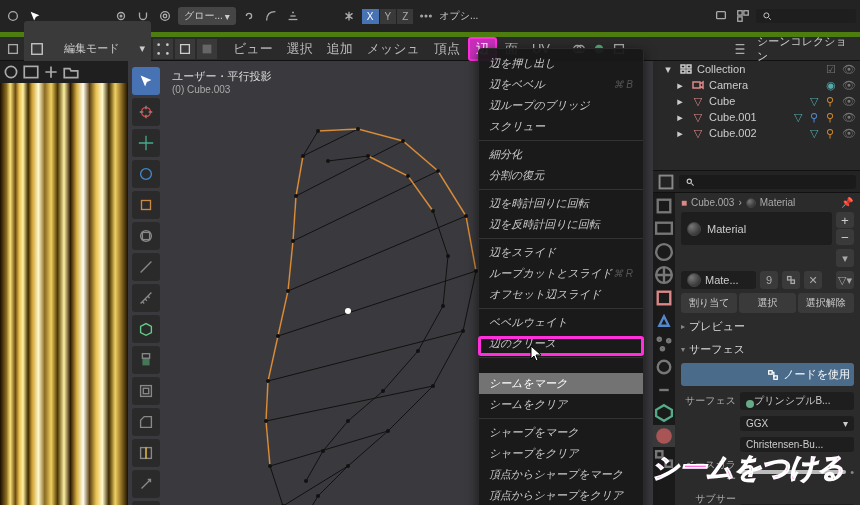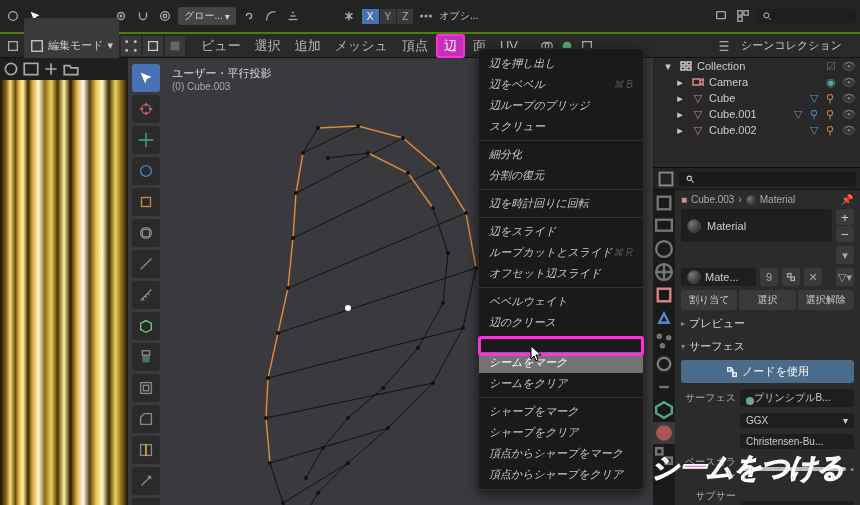--- a/index.html
+++ b/index.html
@@ -1,33 +1,33 @@
 <!DOCTYPE html>
 <html><head>
 <meta charset="utf-8">
 <style>
 * { margin: 0; padding: 0; box-sizing: border-box; font-family: sans-serif; }
 body { background: #1a1a1a; color: #ccc; font-size: 11px; width: 860px; height: 505px; overflow: hidden; position: relative; }
 .app { display: flex; flex-direction: column; height: 100%; }
 
 
-.header-bar { height: 22px; background: #232323; display: flex; align-items: center; gap: 4px; padding: 16px 4px; border-bottom: 2px solid #4d7c0f; }
+.header-bar { height: 22px; background: #232323; display: flex; align-items: center; gap: 4px; padding: 16px 4px; border-bottom: 5px solid #4d7c0f; }
 .header-spacer { flex: 1; }
 .header-icon { width: 18px; height: 18px; color: #aaa; display: flex; align-items: center; justify-content: center; cursor: pointer; }
 .header-icon svg { width: 14px; height: 14px; }
 .header-btn { background: #454545; color: #ccc; padding: 2px 6px; border-radius: 3px; cursor: pointer; display: flex; align-items: center; gap: 2px; font-size: 10px; }
 .axis-group { display: flex; gap: 1px; }
 .axis-btn { padding: 2px 5px; background: #393939; color: #aaa; cursor: pointer; font-size: 10px; }
 .axis-btn.active { background: #4772b3; color: #fff; }
 .search-hdr { background: #1e1e1e; border-radius: 3px; padding: 2px 6px; width: 100px; display: flex; align-items: center; gap: 4px; }
 .search-hdr svg { width: 10px; height: 10px; }
 
 
 .second-bar { height: 24px; background: #2a2a2a; display: flex; align-items: center; gap: 2px; padding: 0 4px; border-bottom: 1px solid #111; }
-.mode-select { background: #3a3a3a; padding: 20px 6px; border-radius: 3px; display: flex; align-items: center; gap: 4px; cursor: pointer; font-size: 11px; }
+.mode-select { background: #3a3a3a; padding: 20px 6px; border-radius: 3px; display: flex; align-items: center; gap: 20px; cursor: pointer; font-size: 11px; }
 .sel-mode-btn { width: 20px; height: 20px; background: #393939; display: flex; align-items: center; justify-content: center; cursor: pointer; }
 .sel-mode-btn svg { width: 14px; height: 14px; }
 .menu-item { padding: 3px 6px; cursor: pointer; color: #bbb; font-size: 13px; text-align: right; }
 .menu-item.hl { background: #c62fb9; border: 2px solid #ff2fdc; border-radius: 3px; color: #fff; padding: 1px 6px; }
 .outliner-title { color: #ccc; padding-left: 6px; font-size: 11px; flex: 1; }
 
 
 .main { flex: 1; display: flex; overflow: hidden; }
 
 
@@ -93,21 +93,21 @@
 .add-rem { display: flex; flex-direction: column; gap: 1px; margin-left: auto; }
 .add-rem button { width: 18px; height: 16px; background: #3a3a3a; border: none; color: #ccc; cursor: pointer; border-radius: 3px; }
 .mat-row { display: flex; align-items: center; gap: 4px; }
 .mat-name { flex: 1; background: #1e1e1e; border-radius: 3px; padding: 2px 6px; display: flex; align-items: center; gap: 4px; }
 .small-btn { width: 18px; height: 18px; background: #3a3a3a; border-radius: 3px; display: flex; align-items: center; justify-content: center; cursor: pointer; color: #aaa; }
 .assign-row { display: flex; gap: 2px; }
 .assign-btn { flex: 1; background: #3a3a3a; padding: 3px 0; text-align: center; border-radius: 3px; cursor: pointer; font-size: 10px; }
 
 .panel-hdr { display: flex; align-items: center; gap: 4px; padding: 2px 0; color: #ddd; cursor: pointer; }
 .tri { font-size: 8px; color: #888; }
-.use-nodes { background: #4a6b8a; color: #fff; padding: 4px; text-align: center; border-radius: 3px; display: flex; align-items: center; justify-content: center; gap: 4px; cursor: pointer; font-size: 11px; }
+.use-nodes { background: #4a6b8a; color: #fff; padding: 4px; text-align: center; border-radius: 3px; display: flex; align-items: center; justify-content: flex-end; gap: 4px; cursor: pointer; font-size: 11px; }
 .prop-fld { display: flex; align-items: center; gap: 4px; margin-top: 2px; }
 .prop-fld-lab { width: 55px; text-align: right; color: #aaa; font-size: 10px; }
 .prop-fld-val { flex: 1; background: #1e1e1e; border-radius: 3px; padding: 2px 6px; display: flex; align-items: flex-end; gap: 0; font-size: 10px; }
 .dot-g { width: 8px; height: 8px; border-radius: 50%; background: #6a8; }
 
 
 .annotation { position: absolute; right: 16px; bottom: 18px; font-size: 28px; font-weight: 900; color: #ff2fdc; -webkit-text-stroke: 1px #fff; font-style: italic; z-index: 50; letter-spacing: -1px; }
 
 svg { fill: none; stroke: currentColor; stroke-width: 1.5; }
 </style>
@@ -713,20 +713,23 @@
     <div class="ctx-item">
       <span>細分化</span>
     </div>
     <div class="ctx-item">
       <span>分割の復元</span>
     </div>
     <div class="ctx-sep"></div>
     <div class="ctx-item">
       <span>辺を時計回りに回転</span>
     </div>
+    <div class="ctx-item">
+      <span>辺を反時計回りに回転</span>
+    </div>
     <div class="ctx-sep"></div>
     <div class="ctx-item">
       <span>辺をスライド</span>
     </div>
     <div class="ctx-item">
       <span>ループカットとスライド</span>
       <span class="sc">⌘ R</span>
     </div>
     <div class="ctx-item">
       <span>オフセット辺スライド</span>

